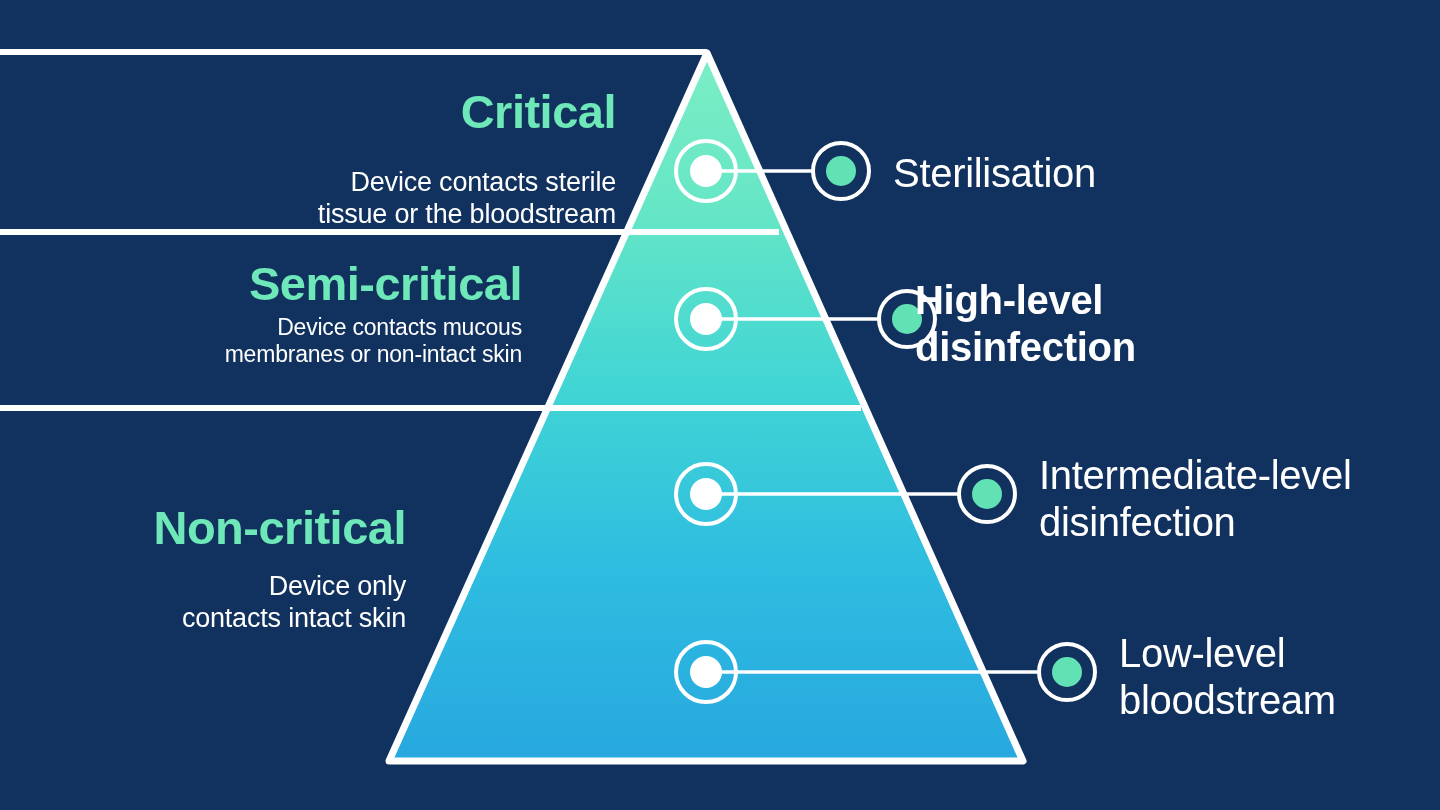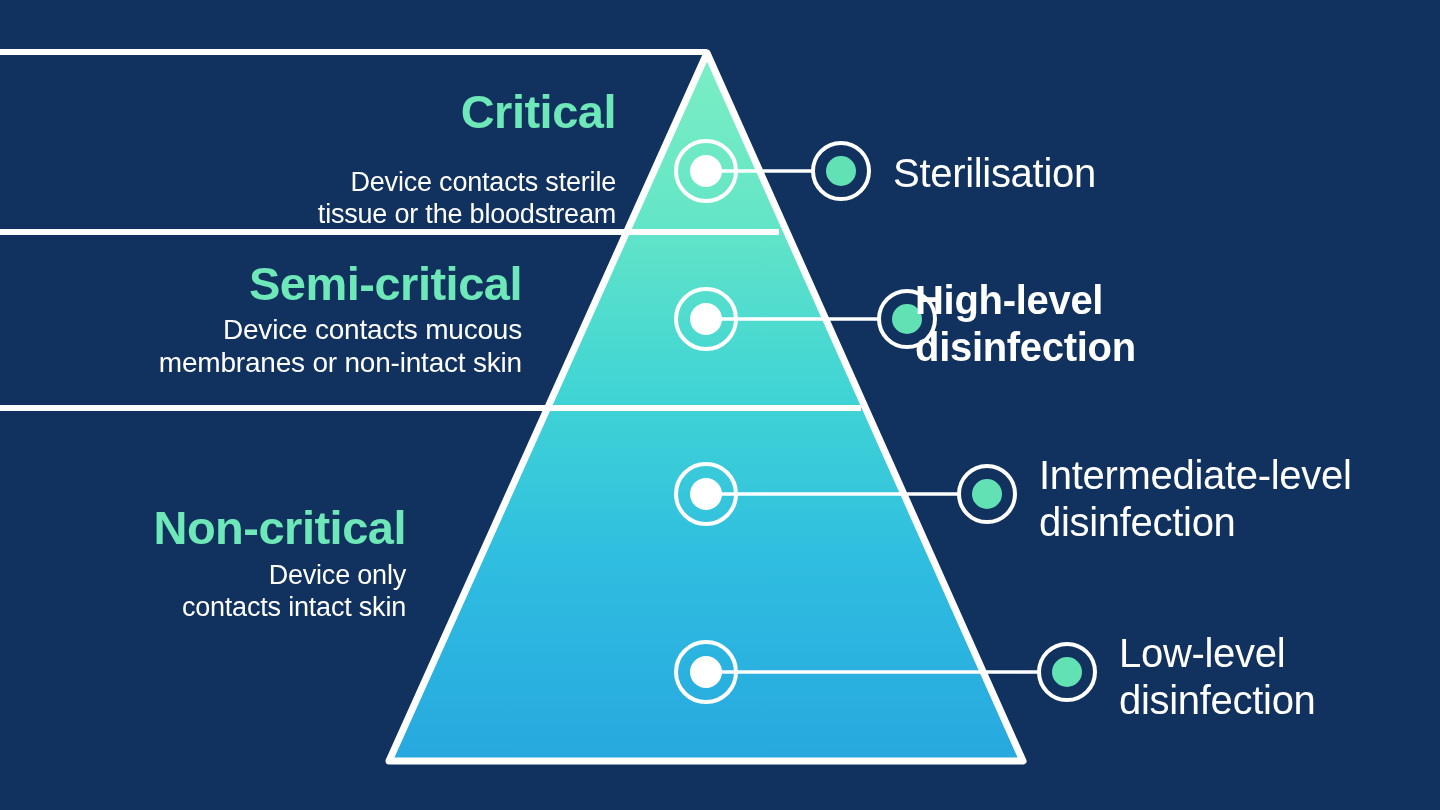--- a/index.html
+++ b/index.html
@@ -57,28 +57,28 @@
   }
   #tier-critical .tier-title { font-size: 47px; margin-bottom: 7px; }
   #tier-critical .tier-desc  { font-size: 27px; line-height: 1.17; margin-top: 32px; }
 
   #tier-semi-critical {
     left: 0px;
     top: 260px;
     width: 522px;
   }
   #tier-semi-critical .tier-title { font-size: 47px; margin-bottom: 7px; }
-  #tier-semi-critical .tier-desc  { font-size: 28px; line-height: 1.17; }
+  #tier-semi-critical .tier-desc  { font-size: 23px; line-height: 1.17; }
 
   #tier-non-critical {
     left: 0px;
     top: 504px;
     width: 406px;
   }
-  #tier-non-critical .tier-title { font-size: 47px; margin-bottom: 9px; }
+  #tier-non-critical .tier-title { font-size: 47px; margin-bottom: 20px; }
   #tier-non-critical .tier-desc  { font-size: 27px; line-height: 1.17; }
 
   
   .process-label {
     position: absolute;
     color: #ffffff;
     font-size: 40px;
     line-height: 1.18;
     white-space: pre-line;
     letter-spacing: -0.3px;
@@ -170,15 +170,15 @@
     <span class="tier-desc">Device only
 contacts intact skin</span>
   </div>
 
   <div class="process-label" id="process-label-0">Sterilisation</div>
   <div class="process-label" id="process-label-1">High-level
 disinfection</div>
   <div class="process-label" id="process-label-2">Intermediate-level
 disinfection</div>
   <div class="process-label" id="process-label-3">Low-level
-disinfection</div>
+bloodstream</div>
 
 </div>
 
 </body></html>

